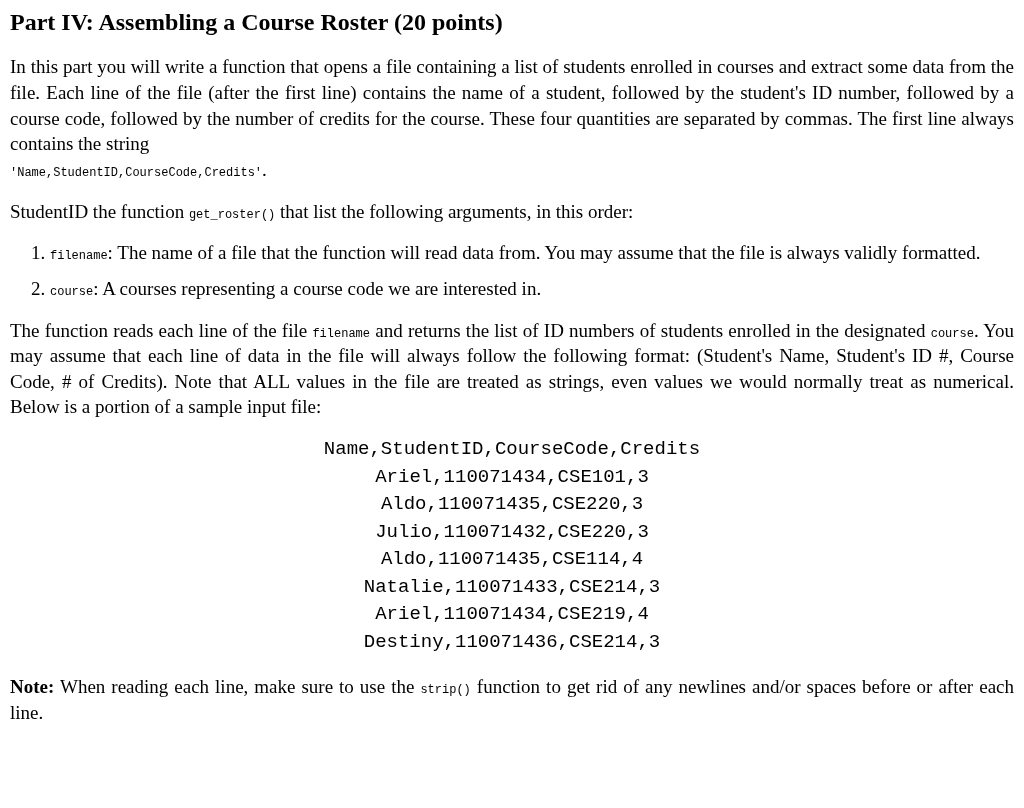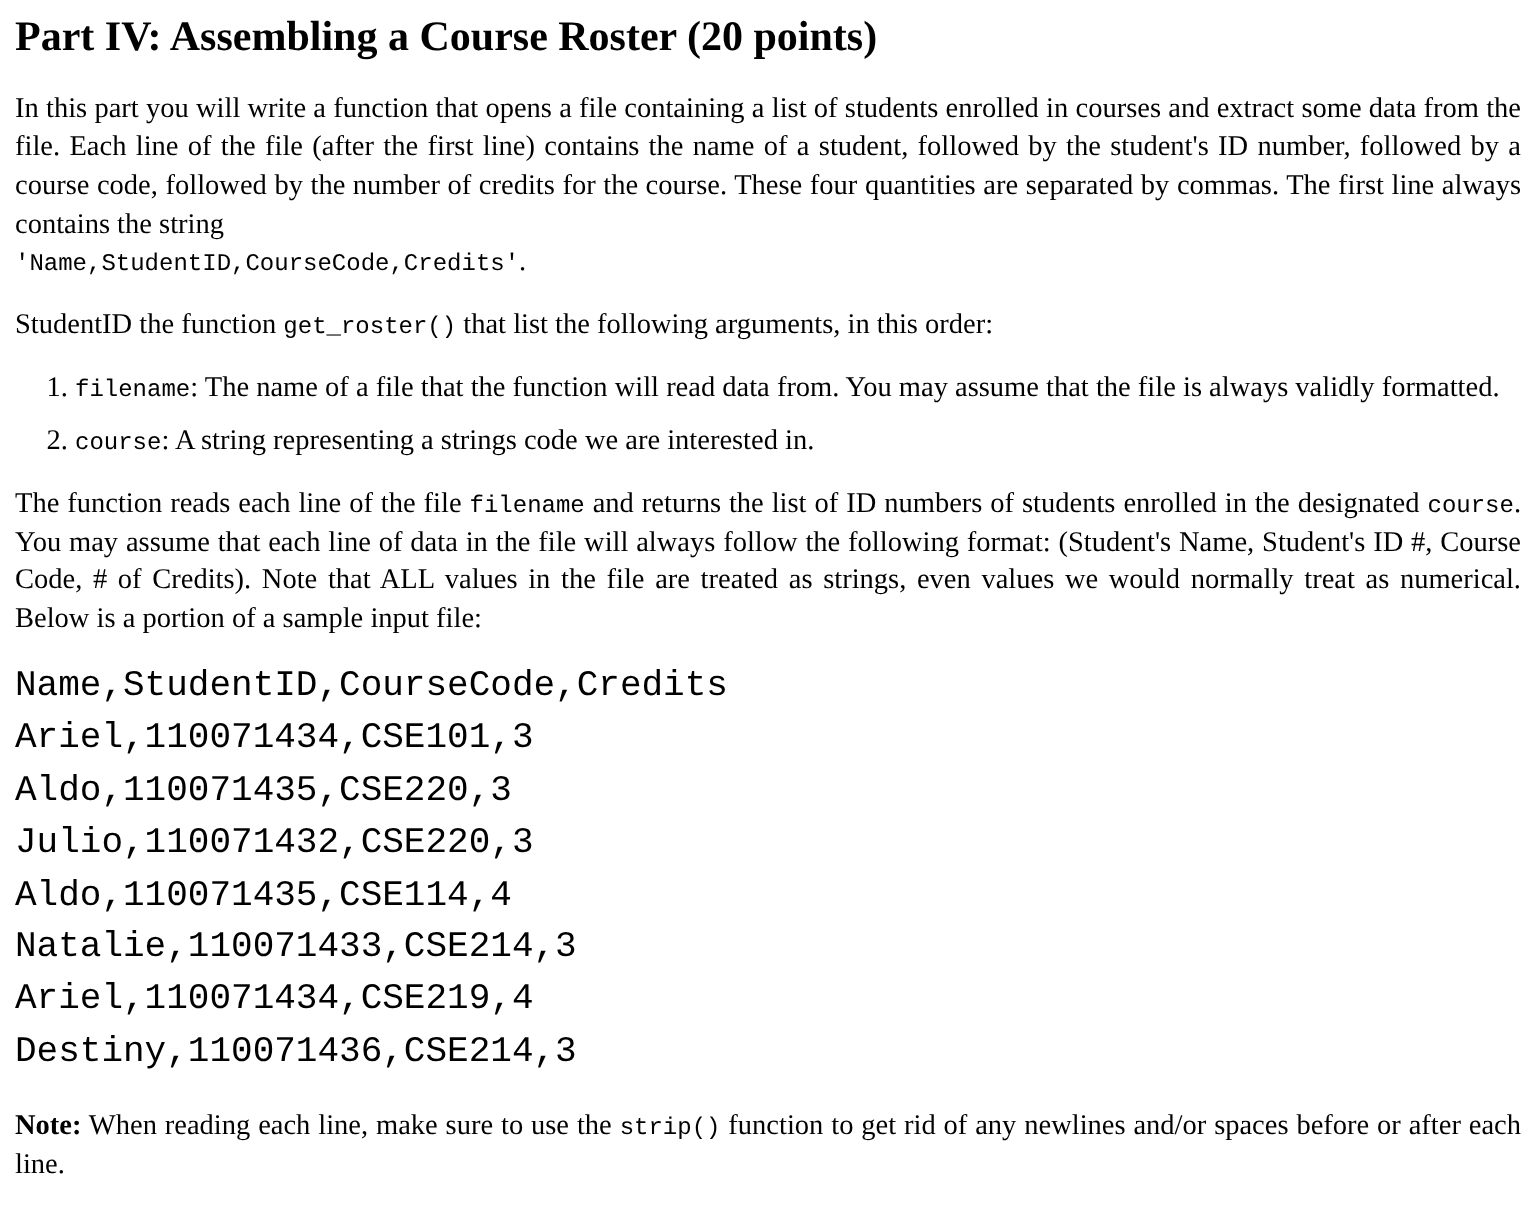--- a/index.html
+++ b/index.html
@@ -8,45 +8,46 @@
     line-height: 1.35;
     color: #000;
     background: #fff;
     margin: 0;
     padding: 6px 10px 20px 10px;
     width: 1024px;
     box-sizing: border-box;
   }
   .heading {
     font-weight: bold;
-    font-size: 28px;
+    font-size: 24px;
     margin: 0 0 16px 0;
   }
   p {
     margin: 0 0 16px 0;
     text-align: justify;
   }
   .mono {
     font-family: "Courier New", Courier, monospace;
-    font-size: 16px;
+    font-size: 12px;
   }
   ol {
     margin: 0 0 16px 0;
     padding-left: 40px;
   }
   ol li {
     margin-bottom: 10px;
     text-align: justify;
   }
   .sample {
     font-family: "Courier New", Courier, monospace;
-    font-size: 24px;
+    font-size: 19px;
     white-space: pre;
     line-height: 1.45;
     margin: 0 0 18px 0;
+    text-align: center;
   }
   .no-bottom {
     margin-bottom: 16px;
   }
 </style>
 </head>
 <body>
 
 <div class="heading">Part IV: Assembling a Course Roster (20 points)</div>
 
@@ -57,21 +58,21 @@
 
 <p>
   <span>StudentID the function </span><span class="mono">get_roster()</span><span> that list the following arguments, in this order:</span>
 </p>
 
 <ol>
   <li>
     <span class="mono">filename</span><span>: The name of a file that the function will read data from. You may assume that the file is always validly formatted.</span>
   </li>
   <li>
-    <span class="mono">course</span><span>: A string representing a strings code we are interested in.</span>
+    <span class="mono">course</span><span>: A courses representing a course code we are interested in.</span>
   </li>
 </ol>
 
 <p>
   <span>The function reads each line of the file </span><span class="mono">filename</span><span> and returns the list of ID numbers of students enrolled in the designated </span><span class="mono">course</span><span>. You may assume that each line of data in the file will always follow the following format: (Student's Name, Student's ID #, Course Code, # of Credits). Note that ALL values in the file are treated as strings, even values we would normally treat as numerical. Below is a portion of a sample input file:</span>
 </p>
 
 <div class="sample">Name,StudentID,CourseCode,Credits
 Ariel,110071434,CSE101,3
 Aldo,110071435,CSE220,3

